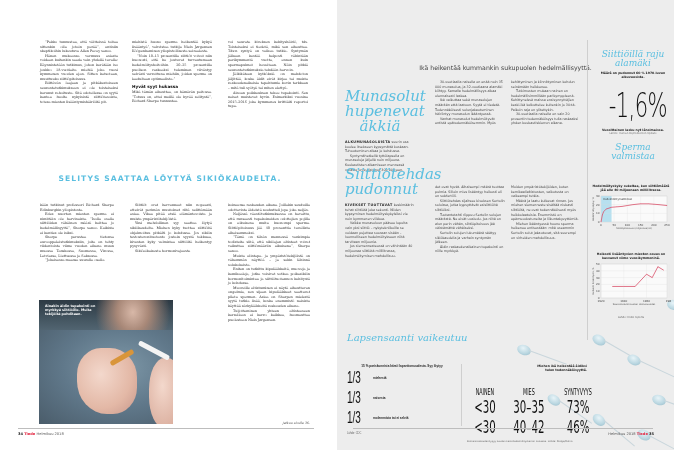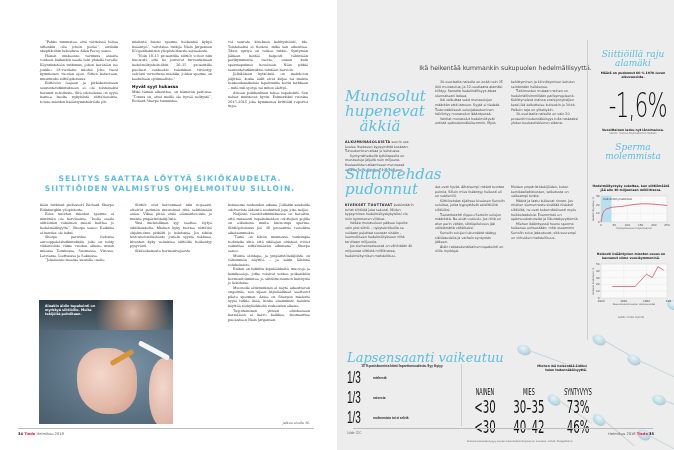--- a/index.html
+++ b/index.html
@@ -54,21 +54,21 @@
   .side { position: absolute; left: 257px; top: 50px; width: 78px; text-align: center; font-family: "DejaVu Sans", sans-serif; }
   .side .shead { font-size: 9px; line-height: 9px; margin: 0 0 3px; }
   .side .small { font-size: 3.1px; line-height: 4px; font-weight: bold; color: #222; }
   .side .tiny { font-size: 2.6px; line-height: 3.4px; color: #777; }
   .big-num { font-family: "DejaVu Sans", sans-serif; font-size: 34px; line-height: 40px; color: #111; letter-spacing: -1px; transform: scaleX(0.62); transform-origin: center; margin: 6px 0 3px; font-weight: 300; }
 
   .chart-wrap { position: absolute; left: 254px; width: 80px; }
   .chart-wrap svg text { font-family: "DejaVu Sans", sans-serif; }
   .chart-title { text-align: center; font-family: "DejaVu Sans", sans-serif; font-weight: bold; font-size: 3.1px; line-height: 4px; color: #222; }
 
-  .lap-title { position: absolute; left: 10px; top: 350px; font-family: "DejaVu Serif", serif; font-style: italic; font-size: 13px; color: #5bbfe0; }
+  .lap-title { position: absolute; left: 10px; top: 332px; font-family: "DejaVu Serif", serif; font-style: italic; font-size: 10px; color: #5bbfe0; }
   .lap-left { position: absolute; left: 10px; top: 364px; width: 110px; font-family: Liberation Sans, sans-serif; }
   .lap-intro { text-align: center; font-size: 3.1px; line-height: 4px; font-weight: bold; color: #222; }
   .lap-row { display: flex; align-items: center; height: 20px; }
   .lap-frac { font-size: 16px; color: #111; width: 26px; transform: scaleX(0.62); transform-origin: left; }
   .lap-lbl { font-size: 3.1px; line-height: 4px; font-weight: bold; color: #222; }
   .lap-src { font-size: 2.6px; color: #666; margin-top: 4px; }
 
   .lap-right { position: absolute; left: 130px; top: 364px; width: 120px; font-family: "DejaVu Sans", sans-serif; }
   .lap-rintro { text-align: right; font-size: 3.1px; line-height: 4px; font-weight: bold; color: #222; }
   .lap-table { display: grid; grid-template-columns: 1fr 1fr 1fr; text-align: center; margin-top: 16px; }
@@ -98,21 +98,20 @@
       <p class="noind">Mikä tämän aiheuttaa, on hämärän peitossa. ”Totuus on, ettei meillä ole hyvää selitystä”, Richard Sharpe tunnustaa.</p>
     </div>
     <div class="col" style="left:228px;top:40px;width:80px;">
       <p class="noind">voi seurata kiveksen kehityshäiriö, tds. Toistaiseksi ei tiedetä, mikä sen aiheuttaa. Tds:n syntyä on vaikea tutkia. Syntymän jälkeen kestää helposti vähintään parikymmentä vuotta, ennen kuin spermapulmat havaitaan. Näin pitkiä seurantatutkimuksia tehdään harvoin.</p>
       <p>Jälkikäteen kytköksiä on mahdoton jäljittää, koska äidit eivät kirjaa tai muista raskaudenaikaisia tapahtumia kovin tarkkaan – mitä tuli syötyä tai miten elettyä.</p>
       <p>Ainoan poikkeuksen tekee tupakointi. Sen naiset muistavat hyvin. Esimerkiksi vuosina 2015–2016 joka kymmenes brittiäiti raportoi tupa-</p>
     </div>
 
     <div class="pull">
       <div>SELITYS SAATTAA LÖYTYÄ SIKIÖKAUDELTA.</div>
-      <div>SIITTIÖIDEN VALMISTUS OHJELMOITUU SILLOIN.</div>
     </div>
 
     <div class="col" style="left:40px;top:203px;width:74px;">
       <p class="noind">kään tutkinut professori Richard Sharpe Edinburghin yliopistosta.</p>
       <p>Edes nuorten miesten sperma ei nimittäin ole harvinaista. ”Isolla osalla siittiöiden vähäinen määrä haittaa jo hedelmällisyyttä”, Sharpe sanoo. Kaikista ei kenties ole isiksi.</p>
       <p>Sharpe perustaa tietonsa eurooppalaistutkimuksiin, joita on tehty viidentoista viime vuoden aikana muun muassa Tanskassa, Suomessa, Virossa, Latviassa, Liettuassa ja Saksassa.</p>
       <p>”Jokaisessa maassa suurella osalla</p>
     </div>
     <div class="col" style="left:130px;top:203px;width:82px;">
       <p>Siittiöt ovat harvenneet niin nopeasti, etteivät perimän muutokset riitä selittämään asiaa. Vikaa pitää etsiä elämäntavoista ja muista ympäristötekijöistä.</p>
@@ -205,21 +204,21 @@
     </div>
 
     <div class="vrule" style="left:250px;top:40px;height:300px;"></div>
 
     <div class="side">
       <div class="shead">Siittiöillä raju alamäki</div>
       <div class="small">Määrä on pudonnut 60 % 1970-luvun alkuvuosista.</div>
       <div class="big-num">-1,6%</div>
       <div class="small">Vuosittainen lasku nyt länsimaissa.</div>
       <div class="tiny">Lähde: Human Reproduction Update</div>
-      <div class="shead" style="margin-top:8px;">Sperma molemmista</div>
+      <div class="shead" style="margin-top:8px;">Sperma valmistaa</div>
     </div>
 
     <div class="chart-wrap" style="top:184px;">
       <div class="chart-title">Hedelmöityskyky sukeltaa, kun siittiömäärä jää alle 40 miljoonaan millilitrassa.</div>
       <svg id="chart1" width="80" height="40">
           <rect x="10" y="4" width="66" height="26" fill="#fafafa" stroke="#ccc" stroke-width="0.3"></rect>
           <rect x="10" y="4" width="10.560000000000002" height="26" fill="#b7e0ef"></rect>
           <line x1="10" x2="76" y1="30" y2="30" stroke="#ddd" stroke-width="0.3"></line>
           <text x="8.5" y="31" font-size="2.8" text-anchor="end" fill="#444">0</text>
           <line x1="10" x2="76" y1="21.333333333333336" y2="21.333333333333336" stroke="#ddd" stroke-width="0.3"></line>

